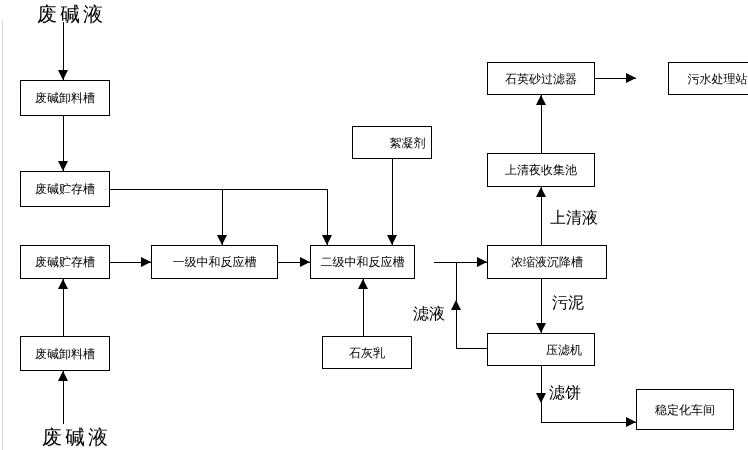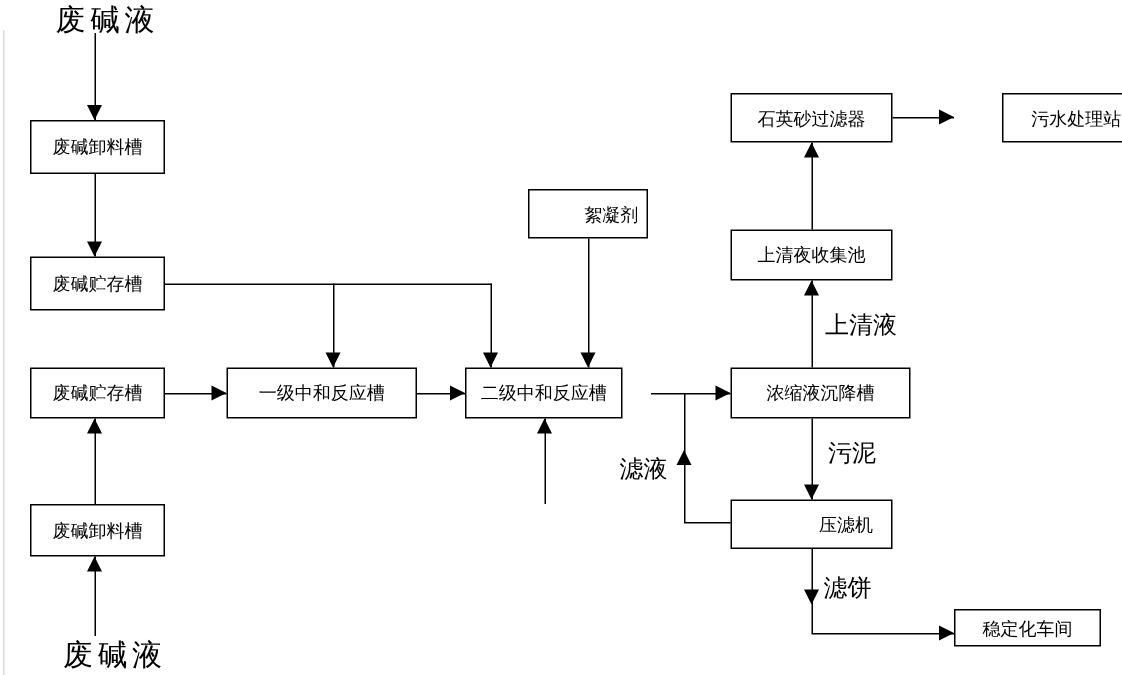--- a/index.html
+++ b/index.html
@@ -37,26 +37,27 @@
   <div class="freetext" style="left:37px;top:4px;">废碱液</div>
   <div class="freetext" style="left:42px;top:427px;">废碱液</div>
 
   <div class="node" style="left:20px;top:80px;width:90px;height:36px;">废碱卸料槽</div>
   <div class="node" style="left:20px;top:171px;width:90px;height:36px;">废碱贮存槽</div>
   <div class="node" style="left:20px;top:245px;width:90px;height:34px;">废碱贮存槽</div>
   <div class="node" style="left:20px;top:336px;width:90px;height:35px;">废碱卸料槽</div>
   <div class="node" style="left:151px;top:245px;width:127px;height:34px;">一级中和反应槽</div>
   <div class="node" style="left:310px;top:245px;width:105px;height:34px;">二级中和反应槽</div>
   <div class="node" style="left:352px;top:126px;width:80px;height:33px;padding-left:31px;">絮凝剂</div>
+  <div class="node" style="left:322px;top:336px;width:90px;height:33px;">石灰乳</div>
   <div class="node" style="left:487px;top:245px;width:120px;height:34px;">浓缩液沉降槽</div>
   <div class="node" style="left:487px;top:153px;width:108px;height:34px;">上清夜收集池</div>
   <div class="node" style="left:487px;top:62px;width:108px;height:33px;">石英砂过滤器</div>
   <div class="node" style="left:668px;top:62px;width:99px;height:33px;">污水处理站</div>
   <div class="node" style="left:487px;top:333px;width:108px;height:33px;padding-left:46px;">压滤机</div>
-  <div class="node" style="left:636px;top:406px;width:98px;height:25px;">稳定化车间</div>
+  <div class="node" style="left:636px;top:389px;width:98px;height:41px;">稳定化车间</div>
 
   <div class="flabel" style="left:550px;top:210px;">上清液</div>
   <div class="flabel" style="left:552px;top:295px;">污泥</div>
   <div class="flabel" style="left:413px;top:306px;">滤液</div>
   <div class="flabel" style="left:549px;top:385px;">滤饼</div>
 
   <div class="vl" style="left:63px;top:22px;height:58px;"></div>
   <div class="vl" style="left:63px;top:116px;height:55px;"></div>
   <div class="vl" style="left:222px;top:189px;height:56px;"></div>
   <div class="vl" style="left:327px;top:189px;height:56px;"></div>

